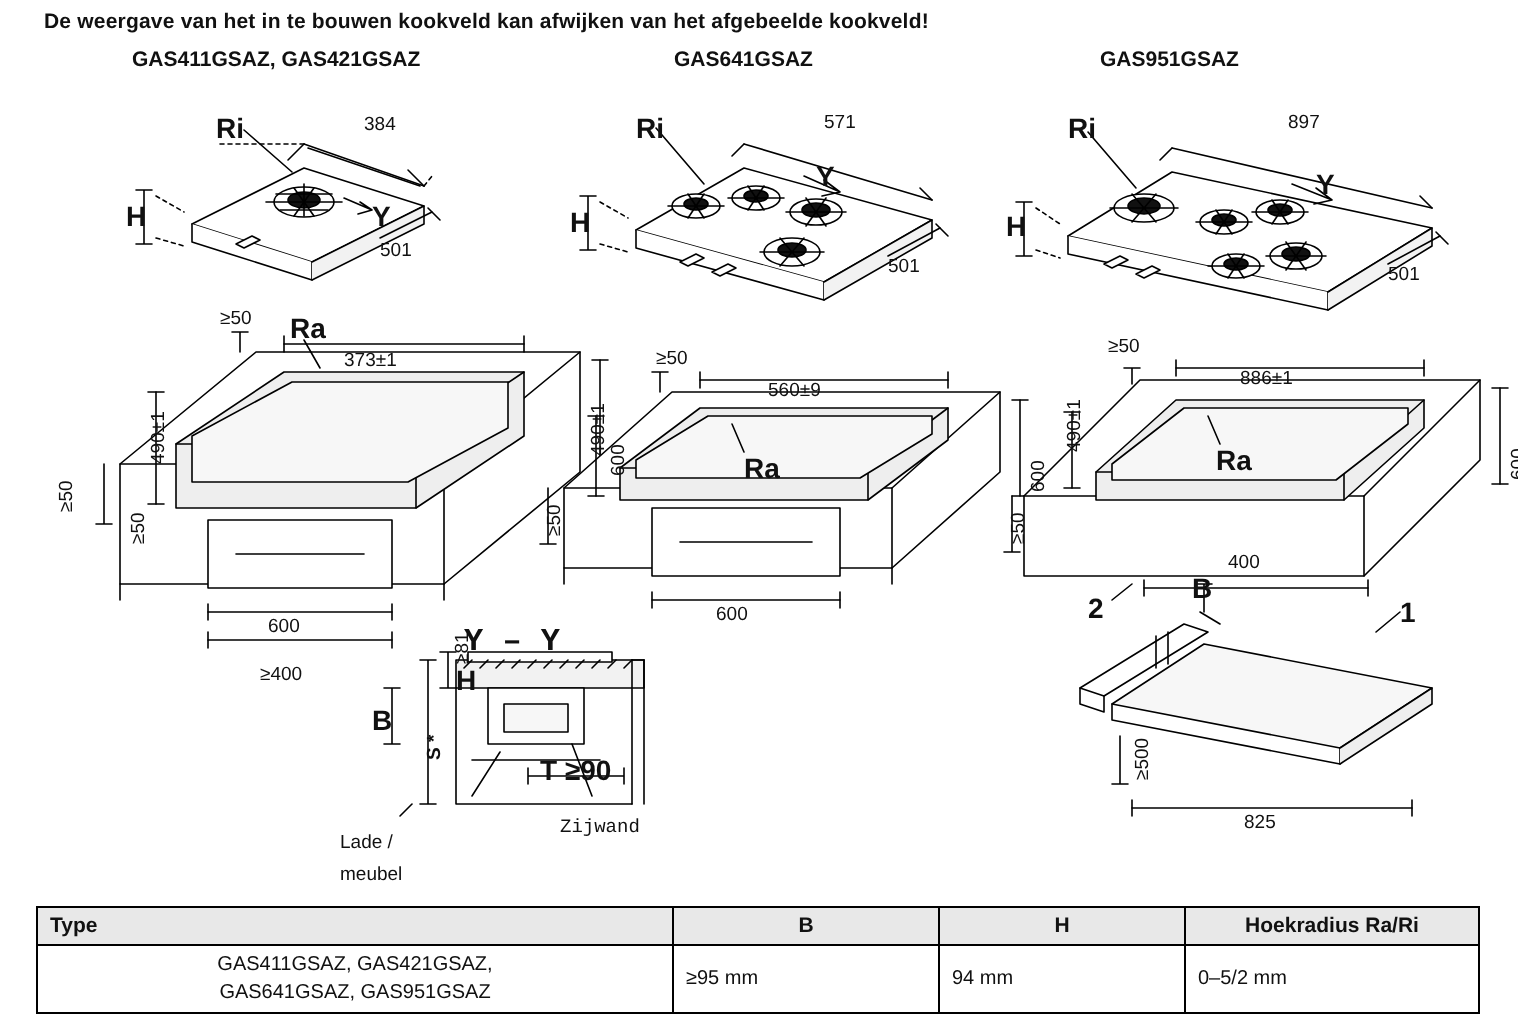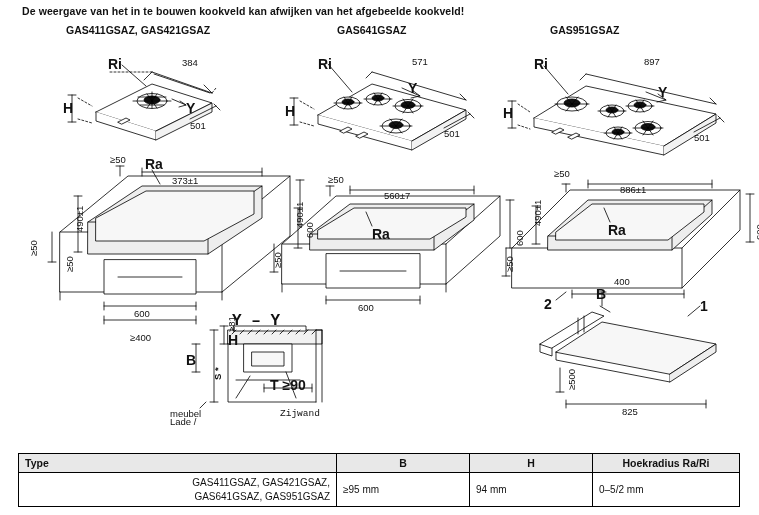--- a/index.html
+++ b/index.html
@@ -12,21 +12,21 @@
   #h3{left:550px;top:24px;}
   .lbl{position:absolute;font-size:9.5px;}
   .lblb{position:absolute;font-size:14px;font-weight:bold;}
   .footnote{position:absolute;left:22px;top:435px;font-size:10px;font-weight:bold;}
   svg{position:absolute;left:0;top:0;}
   
   #tbl{position:absolute;left:18px;top:453px;width:722px;border:1px solid #000;border-collapse:collapse;font-size:10px;}
   #tbl td,#tbl th{border:1px solid #000;padding:3px 6px;}
   #tbl thead th{background:#e8e8e8;text-align:center;font-weight:bold;font-size:10.5px;}
   #tbl thead th.first{text-align:left;}
-  #tbl td.type{text-align:right;width:305px;line-height:1.35;}
+  #tbl td.type{text-align:center;width:305px;line-height:1.35;}
   #tbl td.c{}
   .rot{position:absolute;font-size:9.5px;transform:rotate(-90deg);transform-origin:left top;white-space:nowrap;}
   .rotb{position:absolute;font-size:9.5px;font-weight:bold;transform:rotate(-90deg);transform-origin:left top;white-space:nowrap;}
 </style>
 </head>
 <body>
 
 <div id="page">
 
   <div class="note">De weergave van het in te bouwen kookveld kan afwijken van het afgebeelde kookveld!</div>
@@ -321,21 +321,21 @@
   <div class="lbl" style="left:134px;top:308px;">600</div>
   <div class="lbl" style="left:130px;top:332px;">≥400</div>
 
   <div class="lblb" style="left:318px;top:56px;">Ri</div>
   <div class="lbl" style="left:412px;top:56px;">571</div>
   <div class="lblb" style="left:285px;top:103px;">H</div>
   <div class="lblb" style="left:408px;top:80px;">Y</div>
   <div class="lbl" style="left:444px;top:128px;">501</div>
 
   <div class="lbl" style="left:328px;top:174px;">≥50</div>
-  <div class="lbl" style="left:384px;top:190px;">560±7</div>
+  <div class="lbl" style="left:384px;top:190px;">560±9</div>
   <div class="rot" style="left:294px;top:228px;">490±1</div>
   <div class="rot" style="left:272px;top:268px;">≥50</div>
   <div class="lblb" style="left:372px;top:226px;">Ra</div>
   <div class="rot" style="left:514px;top:246px;">600</div>
   <div class="lbl" style="left:358px;top:302px;">600</div>
 
   <div class="lblb" style="left:534px;top:56px;">Ri</div>
   <div class="lbl" style="left:644px;top:56px;">897</div>
   <div class="lblb" style="left:503px;top:105px;">H</div>
   <div class="lblb" style="left:658px;top:84px;">Y</div>
@@ -354,21 +354,21 @@
   <div class="rot" style="left:566px;top:390px;">≥500</div>
   <div class="lbl" style="left:622px;top:406px;">825</div>
 
   <div class="lblb" style="left:232px;top:312px;font-size:16px;font-family:Liberation Mono, monospace;">Y – Y</div>
   <div class="rotb" style="left:212px;top:380px;">S *</div>
   <div class="rot" style="left:226px;top:332px;">≥81</div>
   <div class="lblb" style="left:186px;top:352px;">B</div>
   <div class="lblb" style="left:228px;top:332px;">H</div>
   <div class="lblb" style="left:270px;top:377px;">T ≥90</div>
   <div class="lbl" style="left:170px;top:396px;margin-top:20px;">Lade /</div>
-  <div class="lbl" style="left:170px;top:408px;text-align:center;">meubel</div>
+  <div class="lbl" style="left:170px;top:432px;text-align:center;">meubel</div>
   <div class="lbl" style="left:280px;top:408px;font-family:Liberation Mono, monospace;">Zijwand</div>
 
 
   <table id="tbl">
     <thead>
       <tr>
         <th class="first">Type</th>
         <th>B</th>
         <th>H</th>
         <th>Hoekradius Ra/Ri</th>

